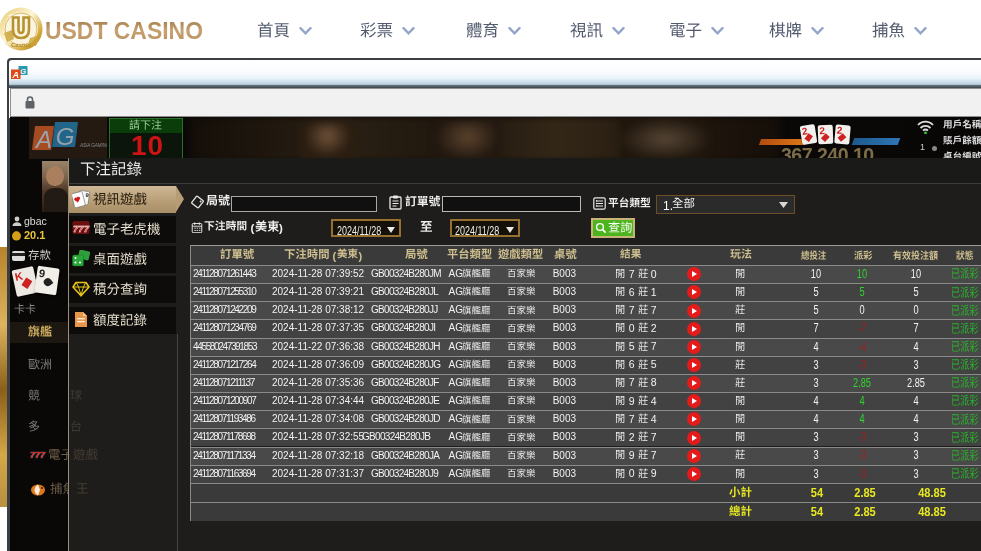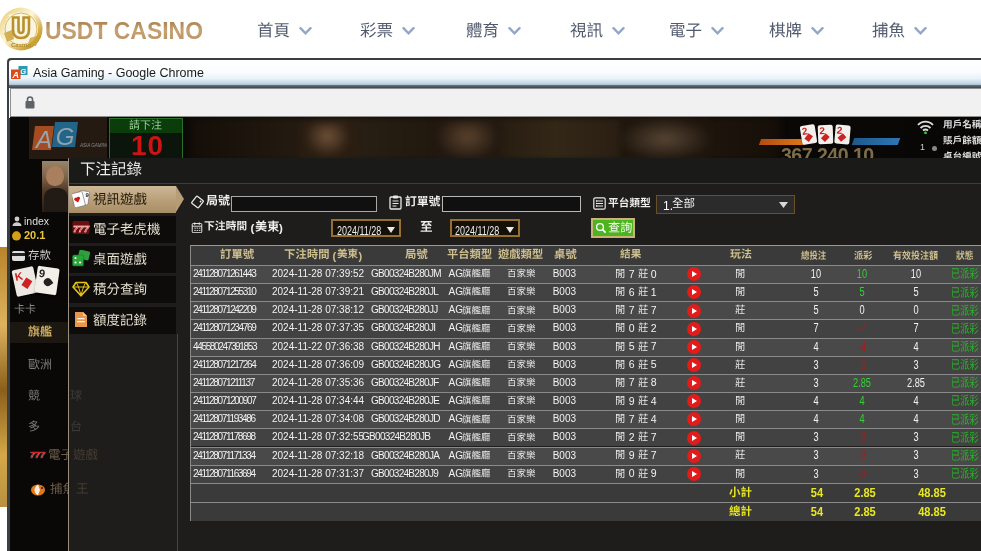--- a/index.html
+++ b/index.html
@@ -206,21 +206,20 @@
 <div style="position:absolute;left:0;top:247px;width:7px;height:260px;background:linear-gradient(180deg,#b8832a,#ddb35e 30%,#8a5f1a 55%,#d4a848 80%,#b89040);"></div>
 <div style="position:absolute;left:7px;top:58px;width:974px;height:493px;background:#3a3f44;border-radius:4px 0 0 0;"></div>
 <div style="position:absolute;left:9px;top:60px;width:972px;height:27px;border-radius:3px 0 0 0;background:linear-gradient(180deg,#ffffff 0%,#fafcfe 45%,#e8f3fa 68%,#c4d9e6 86%,#93abbd 97%,#7e97a8 100%);"></div>
 <div style="position:absolute;left:9px;top:85px;width:972px;height:3px;background:linear-gradient(180deg,#6a7681,#3a444c);"></div>
 <svg style="position:absolute;left:11px;top:66px" width="17" height="14" viewBox="0 0 17 14">
 <rect x="7.5" y="0" width="9" height="9" fill="#2a9ab0"></rect>
 <text x="12" y="7.5" font-family="Liberation Sans" font-size="8" font-weight="bold" font-style="italic" fill="#fff" text-anchor="middle">G</text>
 <rect x="0" y="3.5" width="9.5" height="9.5" fill="#e04818"></rect>
 <text x="4.7" y="11.5" font-family="Liberation Sans" font-size="9" font-weight="bold" font-style="italic" fill="#fff" text-anchor="middle">A</text>
 </svg>
-<div style="position:absolute;left:33px;top:66px;font:400 12.5px 'Liberation Sans',sans-serif;color:#1a1a1a;letter-spacing:0;white-space:nowrap;">Asia&nbsp;Gaming&nbsp;-&nbsp;Google&nbsp;Chrome</div>
 <div style="position:absolute;left:9px;top:88px;width:972px;height:30px;background:#fdfdfd;"></div>
 <div style="position:absolute;left:10px;top:88px;width:971px;height:29px;background:#f1f1f1;border:1px solid #8f8f8f;border-right:none;box-sizing:border-box;"></div>
 <svg style="position:absolute;left:25px;top:96px" width="10" height="13" viewBox="0 0 10 13">
 <rect x="0.5" y="5" width="9" height="7.5" rx="1" fill="#5f6368"></rect>
 <path d="M2.5 5.5 V3.5 a2.5 2.5 0 0 1 5 0 V5.5" fill="none" stroke="#5f6368" stroke-width="1.6"></path>
     </svg>
 <div style="position:absolute;left:10px;top:117px;width:971px;height:434px;background:#0a0807;overflow:hidden;">
 <div style="position:absolute;left:180px;top:0px;width:590px;height:44px;background:linear-gradient(90deg,#140e08,#2a2014 26%,#1e160d 46%,#332717 62%,#251b10 78%,#150e08);filter:blur(3px);"></div>
 <div style="position:absolute;left:290px;top:6px;width:55px;height:38px;background:radial-gradient(ellipse at 50% 35%,#6e5138,#2a1d11 60%);filter:blur(3px);"></div>
 <div style="position:absolute;left:425px;top:4px;width:65px;height:40px;background:radial-gradient(ellipse at 50% 40%,#5a422c,#221810 70%);filter:blur(3px);"></div>
@@ -292,21 +291,21 @@
       </svg></div>
 <div style="position:absolute;left:920px;top:142px;font:400 9px 'Liberation Sans',sans-serif;color:#ccc;letter-spacing:0;white-space:nowrap;">1</div>
 <div style="position:absolute;left:932px;top:146px;width:5px;height:5px;border-radius:50%;background:#888;"></div>
 <div style="position:absolute;left:42px;top:161px;width:26px;height:51px;background:linear-gradient(180deg,#9a8468 0%,#7e654c 30%,#4e3626 60%,#2a1e16);"></div>
 <div style="position:absolute;left:46px;top:166px;width:18px;height:20px;border-radius:50% 50% 46% 46%;background:#a97f5e;"></div>
 <div style="position:absolute;left:44px;top:188px;width:24px;height:24px;border-radius:40% 40% 0 0;background:#221b15;"></div>
 <svg style="position:absolute;left:12px;top:216px" width="10" height="10" viewBox="0 0 10 10">
 <circle cx="5" cy="3" r="2.4" fill="#ccc"></circle>
       <path d="M0.5 10 a4.5 3.8 0 0 1 9 0 Z" fill="#ccc"></path>
     </svg>
-<div style="position:absolute;left:24px;top:215px;font:400 10.5px 'Liberation Sans',sans-serif;color:#ddd;letter-spacing:0;white-space:nowrap;">index</div>
+<div style="position:absolute;left:24px;top:215px;font:400 10.5px 'Liberation Sans',sans-serif;color:#ddd;letter-spacing:0;white-space:nowrap;">gbac</div>
 <svg style="position:absolute;left:11px;top:229px" width="11" height="12" viewBox="0 0 11 12">
 <circle cx="5.5" cy="7" r="4.5" fill="#d4a017"></circle>
       <path d="M3.5 2.5 h4 l-1 2 h-2 Z" fill="#d4a017"></path>
     </svg>
 <div style="position:absolute;left:24px;top:229px;font:700 11px 'Liberation Sans',sans-serif;color:#e8c43c;letter-spacing:0;white-space:nowrap;">20.1</div>
 <div style="position:absolute;left:12px;top:251px;width:13px;height:10px;background:#ddd;border-radius:2px;"></div>
 <div style="position:absolute;left:12px;top:253px;width:13px;height:3px;background:#222;"></div>
 <div style="position:absolute;left:28px;top:250px;line-height:0;"><svg style="overflow:visible" width="23.0" height="11.5" viewBox="0 0 400 200" fill="#cfcfcf">
         <g transform="translate(0,160) scale(1,-1)">
           <use href="#g28r" x="0"></use>

